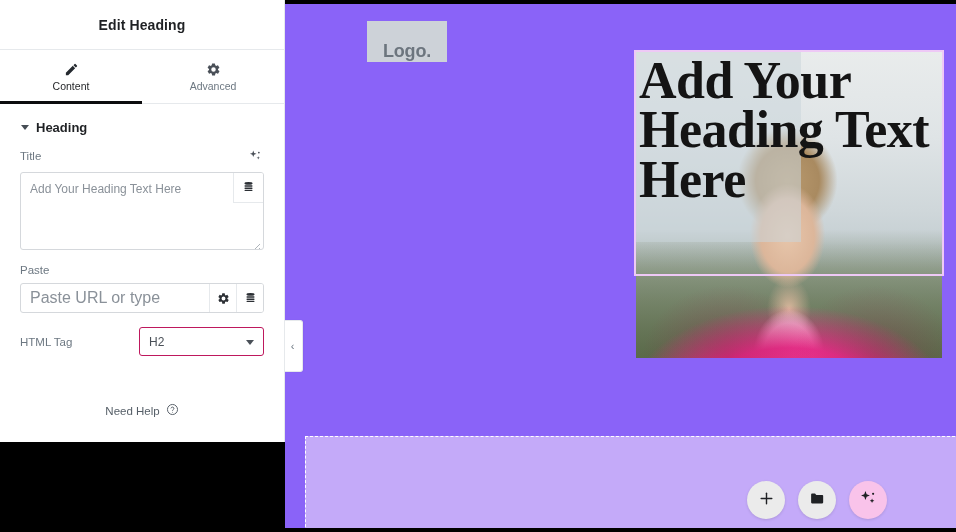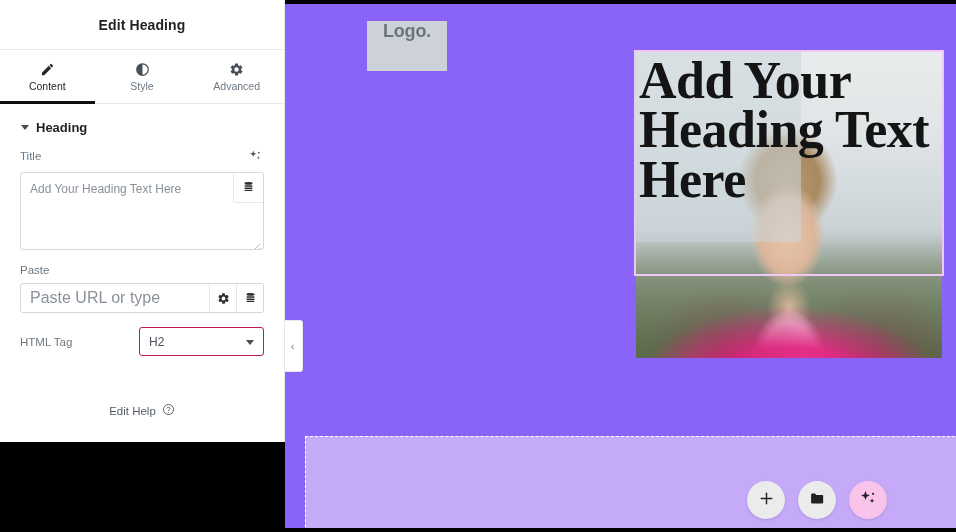--- a/index.html
+++ b/index.html
@@ -272,24 +272,24 @@
     height: 524px;
     background: #8a63f8;
     overflow: hidden;
   }
 
   .logo-box {
     position: absolute;
     left: 82px;
     top: 17px;
     width: 80px;
-    height: 50px;
+    height: 41px;
     background: #cdd2d8;
     display: flex;
-    align-items: flex-start;
+    align-items: flex-end;
     justify-content: center;
   }
   .logo-text {
     font-size: 18px;
     font-weight: bold;
     color: #6c757e;
     letter-spacing: -0.2px;
   }
 
   
@@ -424,29 +424,20 @@
 
       <div class="tab active">
         <span class="tab-ico">
           <svg width="15" height="15" viewBox="0 0 24 24" fill="#24292f">
             <path d="M3 17.25V21h3.75L17.81 9.94l-3.75-3.75L3 17.25zM20.71 7.04a1 1 0 0 0 0-1.41l-2.34-2.34a1 1 0 0 0-1.41 0l-1.83 1.83 3.75 3.75 1.83-1.83z"></path>
           </svg>
         </span>
         <span class="tab-label">Content</span>
       </div>
 
-      <div class="tab">
-        <span class="tab-ico">
-          <svg width="15" height="15" viewBox="0 0 24 24">
-            <circle cx="12" cy="12" r="9.2" fill="none" stroke="#4a5058" stroke-width="2"></circle>
-            <path d="M12 2.8a9.2 9.2 0 0 0 0 18.4z" fill="#4a5058"></path>
-          </svg>
-        </span>
-        <span class="tab-label">Style</span>
-      </div>
 
       <div class="tab">
         <span class="tab-ico">
           <svg width="15" height="15" viewBox="0 0 24 24" fill="#4a5058">
             <path d="M19.14 12.94a7.4 7.4 0 0 0 .06-.94 7.4 7.4 0 0 0-.06-.94l2.03-1.58a.5.5 0 0 0 .12-.64l-1.92-3.32a.5.5 0 0 0-.6-.22l-2.39.96a7.2 7.2 0 0 0-1.63-.94l-.36-2.54a.5.5 0 0 0-.5-.43h-3.84a.5.5 0 0 0-.5.43l-.36 2.54c-.59.24-1.13.56-1.63.94l-2.39-.96a.5.5 0 0 0-.6.22L2.75 8.84a.5.5 0 0 0 .12.64l2.03 1.58c-.04.31-.06.63-.06.94s.02.63.06.94L2.87 14.5a.5.5 0 0 0-.12.64l1.92 3.32c.14.24.42.33.6.22l2.39-.96c.5.38 1.04.7 1.63.94l.36 2.54c.04.25.25.43.5.43h3.84c.25 0 .46-.18.5-.43l.36-2.54c.59-.24 1.13-.56 1.63-.94l2.39.96c.18.11.46.02.6-.22l1.92-3.32a.5.5 0 0 0-.12-.64l-2.03-1.58zM12 15.6A3.6 3.6 0 1 1 12 8.4a3.6 3.6 0 0 1 0 7.2z"></path>
           </svg>
         </span>
         <span class="tab-label">Advanced</span>
       </div>
 
@@ -515,21 +506,21 @@
 
       <div class="row-inline">
         <span class="ctrl-label">HTML Tag</span>
         <div class="select-wrap">
           <span class="select-val">H2</span>
           <span class="select-caret"></span>
         </div>
       </div>
 
       <div class="need-help">
-        <span class="need-help-label">Edit Help</span>
+        <span class="need-help-label">Need Help</span>
         <span>
           <svg width="13" height="13" viewBox="0 0 24 24" fill="none" stroke="#555e67" stroke-width="1.8">
             <circle cx="12" cy="12" r="9.3"></circle>
             <path d="M9.4 9.2a2.7 2.7 0 0 1 5.2.9c0 1.8-2.6 2-2.6 3.7" stroke-linecap="round"></path>
             <circle cx="12" cy="17.1" r="0.9" fill="#555e67" stroke="none"></circle>
           </svg>
         </span>
       </div>
 
     </div>

